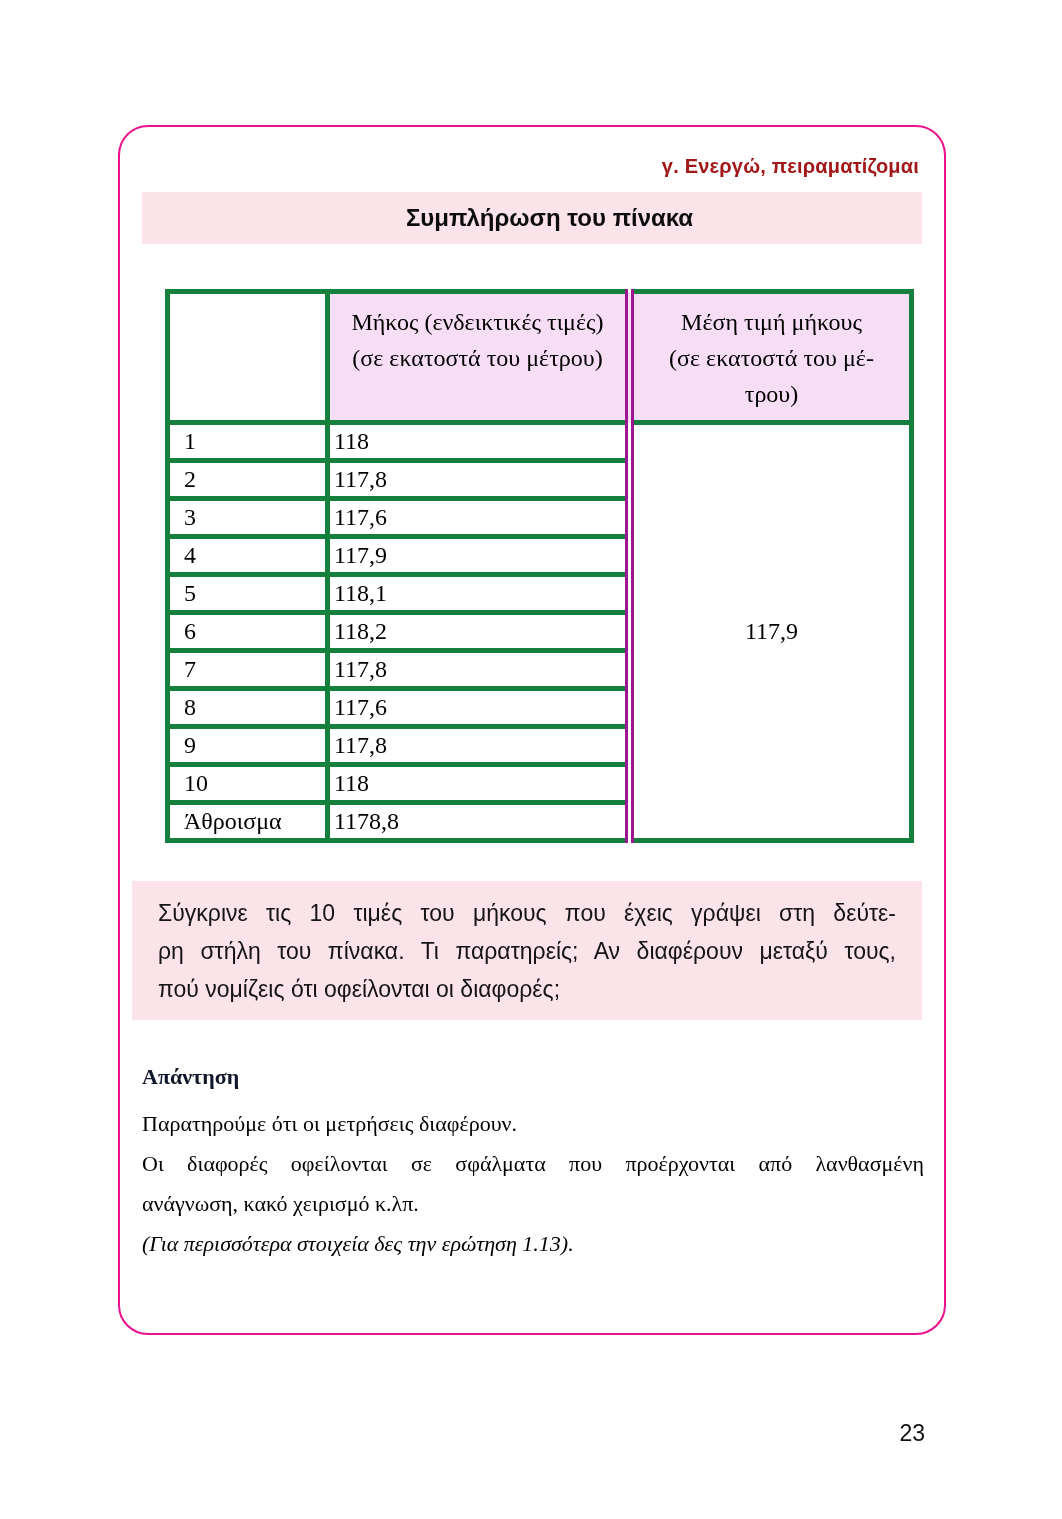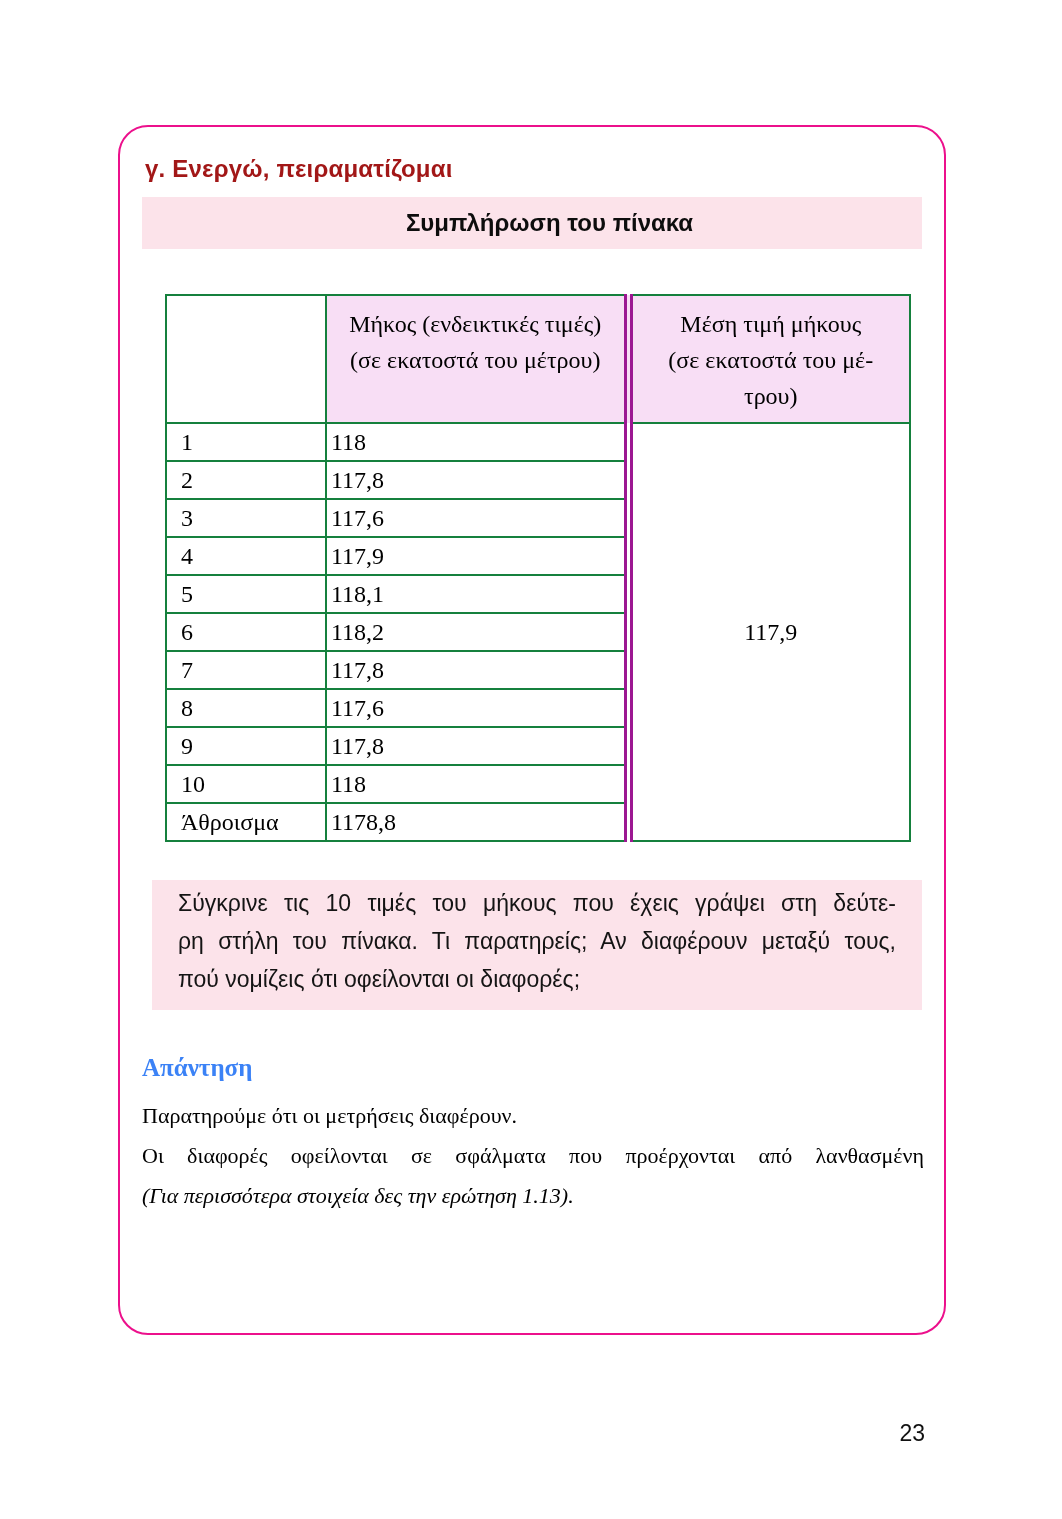--- a/index.html
+++ b/index.html
@@ -21,24 +21,25 @@
     top: 125px;
     width: 828px;
     height: 1210px;
     border: 2.5px solid #ec108c;
     border-radius: 30px;
     box-sizing: border-box;
     background: #ffffff;
   }
   .section-heading {
     margin: 28px 25px 14px 25px;
-    font-size: 24px;
+    font-size: 20px;
     font-weight: bold;
     color: #a21717;
     letter-spacing: 0.2px;
+    text-align: right;
   }
   .banner {
     margin: 0 22px;
     height: 52px;
     background: #fce3ea;
     display: flex;
     align-items: center;
     justify-content: center;
   }
   .banner-title {
@@ -48,21 +49,21 @@
     color: #0d0d0d;
   }
   table.measure {
     border-collapse: collapse;
     margin: 45px 0 0 45px;
     font-family: "Liberation Serif", serif;
     font-size: 24px;
     table-layout: fixed;
   }
   table.measure td, table.measure th {
-    border: 2px solid #15803d;
+    border: 5px solid #15803d;
     box-sizing: border-box;
   }
   td.blank {
     border: none;
     background: transparent;
   }
   th.hdr {
     background: #f8def5;
     font-weight: normal;
     text-align: center;
@@ -84,39 +85,39 @@
     height: 38px;
     vertical-align: middle;
   }
   .dbl-left { border-left: 9px double #9c1792 !important; }
   td.mean-cell {
     text-align: center;
     vertical-align: middle;
     font-size: 24px;
   }
   .question {
-    margin: 38px 22px 0 32px;
+    margin: 38px 22px 0 12px;
     background: #fce3ea;
-    padding: 4px 26px 12px 26px;
+    padding: 13px 26px 12px 26px;
     font-size: 23px;
     line-height: 38px;
     color: #141414;
   }
   .q-line.fill {
     text-align: justify;
     text-align-last: justify;
   }
   .answer {
     margin: 18px 20px 0 22px;
     font-family: "Liberation Serif", serif;
   }
   .answer-heading {
-    font-size: 25px;
+    font-size: 22px;
     font-weight: bold;
-    color: #3b82f6;
+    color: #0f172a;
     margin-bottom: 14px;
     margin-top: 44px;
   }
   .ans-line {
     font-size: 22px;
     line-height: 40px;
     color: #000000;
   }
   .ans-line.fill {
     text-align: justify;
@@ -214,18 +215,19 @@
   <div class="question">
     <div class="q-line fill">Σύγκρινε τις 10 τιμές του μήκους που έχεις γράψει στη δεύτε-</div>
     <div class="q-line fill">ρη στήλη του πίνακα. Τι παρατηρείς; Αν διαφέρουν μεταξύ τους,</div>
     <div class="q-line">πού νομίζεις ότι οφείλονται οι διαφορές;</div>
   </div>
 
   <div class="answer">
     <div class="answer-heading">Απάντηση</div>
     <div class="ans-line">Παρατηρούμε ότι οι μετρήσεις διαφέρουν.</div>
     <div class="ans-line fill">Οι διαφορές οφείλονται σε σφάλματα που προέρχονται από λανθασμένη</div>
+    <div class="ans-line">ανάγνωση, κακό χειρισμό κ.λπ.</div>
     <div class="ans-line italic">(Για περισσότερα στοιχεία δες την ερώτηση 1.13).</div>
   </div>
 
 </div>
 
 <div class="page-number">23</div>
 
 </body></html>

